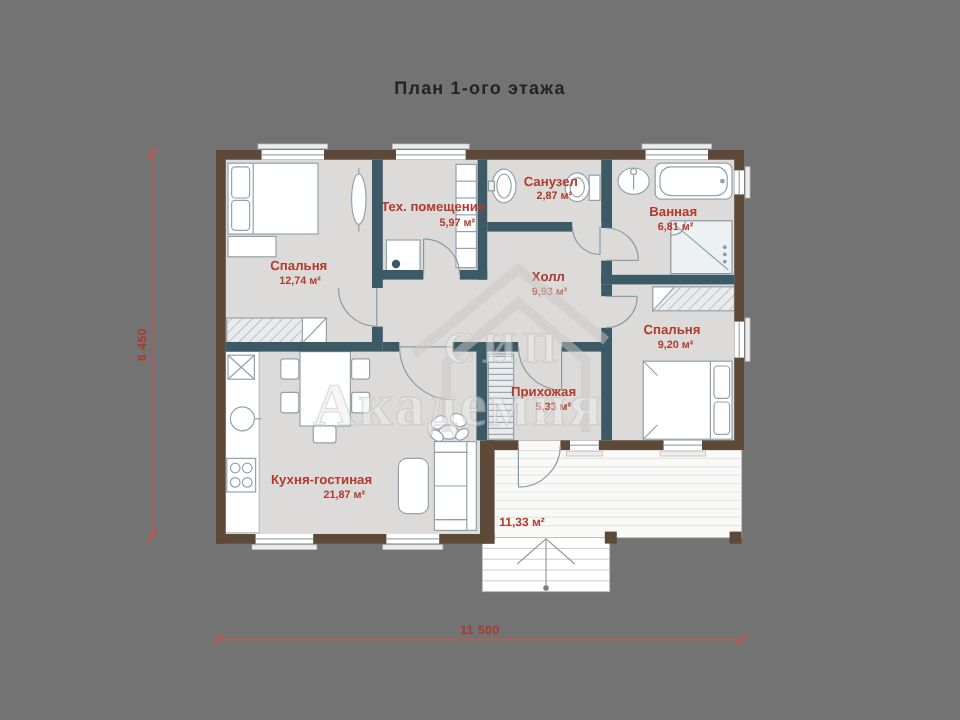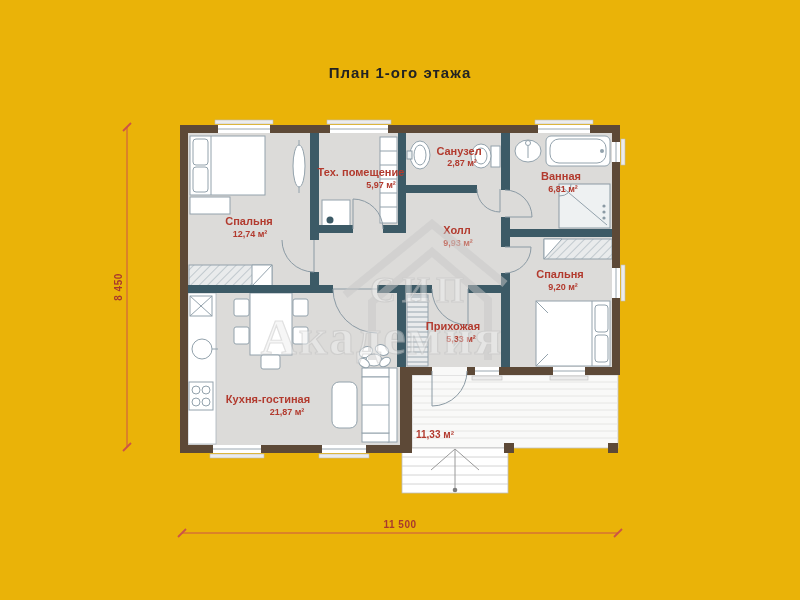--- a/index.html
+++ b/index.html
@@ -1,16 +1,16 @@
 <!DOCTYPE html>
 <html><head>
 <meta charset="utf-8">
 <style>
   html,body{margin:0;padding:0;background:#fff;}
-  .stage{width:800px;height:600px;position:relative;background:#eab308;overflow:hidden;}
+  .stage{width:800px;height:600px;position:relative;background:#737373;overflow:hidden;}
   svg{display:block;}
   text{font-family:"Liberation Sans", sans-serif;}
   .title-text{font-size:15px;font-weight:bold;letter-spacing:1px;fill:#232323;}
   .room-name{font-size:11px;font-weight:bold;fill:#b23a2e;}
   .room-area{font-size:9px;font-weight:bold;fill:#b23a2e;}
   .room-area-faded{font-size:9px;font-weight:bold;fill:#c4776c;}
   .dim-text{font-size:10px;font-weight:bold;fill:#a8392e;letter-spacing:0.5px;}
   .ext{fill:#5d4937;}
   .int{fill:#3c5a66;}
   .furn{fill:#ffffff;stroke:#93a2ac;stroke-width:1;}

